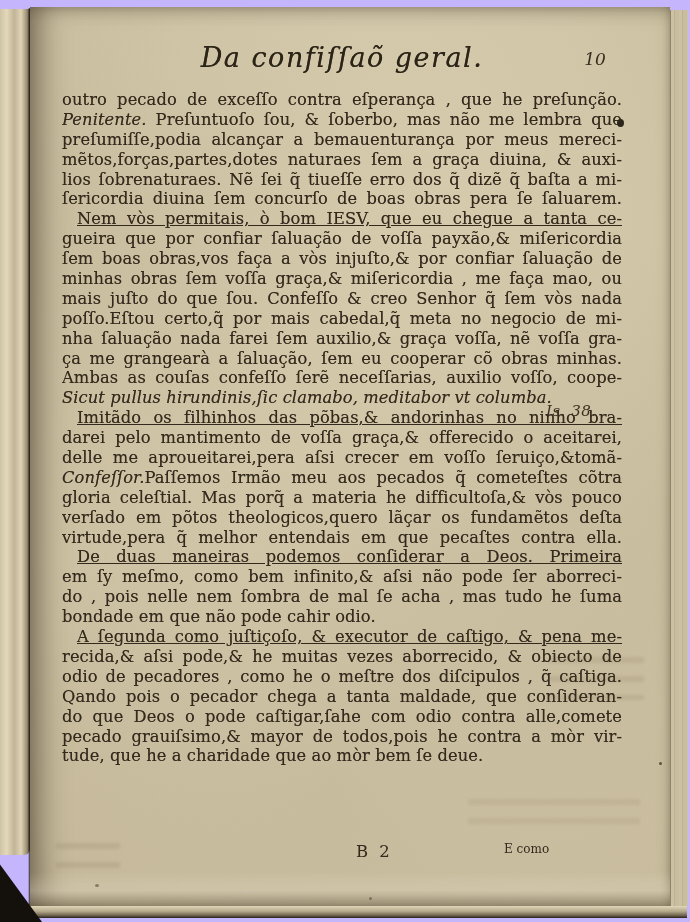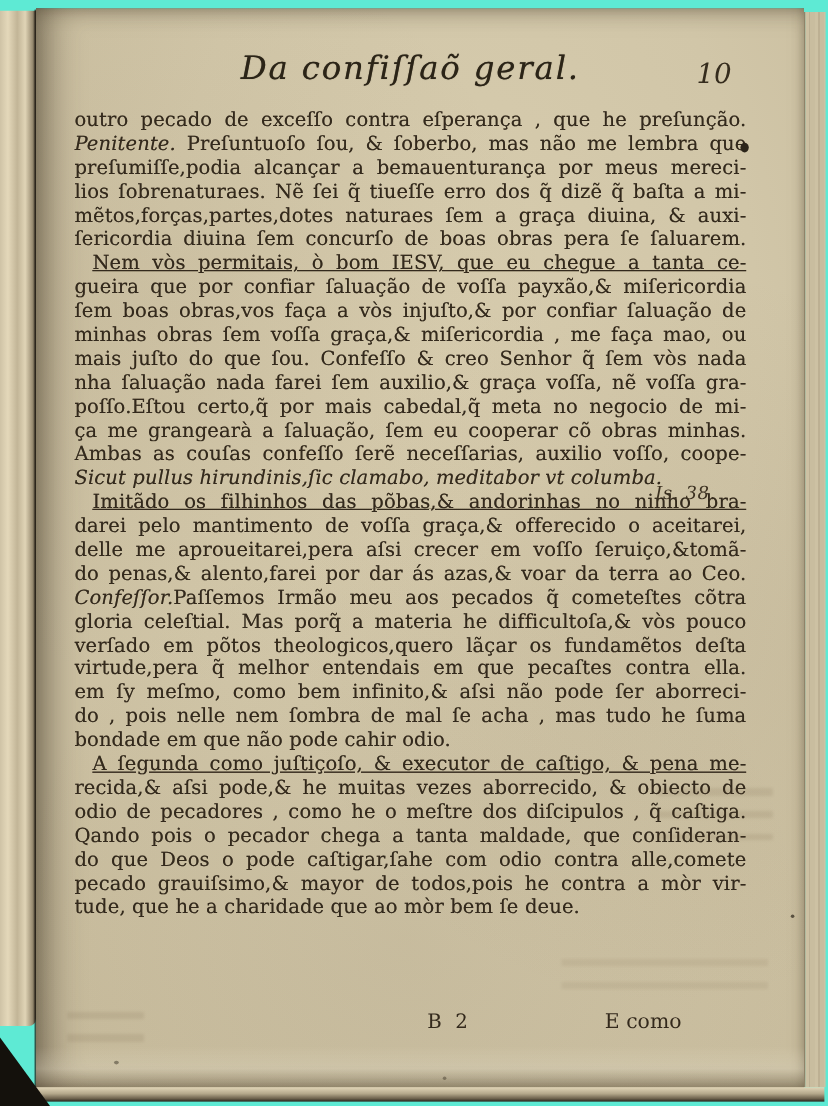--- a/index.html
+++ b/index.html
@@ -1,18 +1,18 @@
 <!DOCTYPE html>
 <html><head>
 <meta charset="utf-8">
 <style>
   html,body { margin:0; padding:0; background:#0e0d0a; }
   .scan {
     position:relative; width:690px; height:922px; overflow:hidden;
-    background:#5eead4;
+    background:#c4b5fd;
     font-family:"DejaVu Serif","Liberation Serif",serif;
   }
   
   .prev-page {
     position:absolute; left:0; top:9px; width:30px; height:846px;
     background:linear-gradient(90deg,#cfc3a6 0%,#e4d8ba 22%,#c2b597 48%,#e0d4b6 70%,#9a8d72 90%,#3a3327 100%);
     border-radius:0 0 6px 0;
   }
   .gutter-line {
     position:absolute; left:28px; top:8px; width:4px; height:900px;
@@ -55,41 +55,41 @@
     clip-path:polygon(0 18%, 100% 100%, 0 100%);
   }
   
   .running-title {
     position:absolute; left:62px; top:42px; width:560px; text-align:center;
     font-style:italic; font-size:27px; letter-spacing:1.5px; color:#2b2417;
     text-shadow:0 0 .6px rgba(43,36,23,.7);
   }
   .page-number {
     position:absolute; left:570px; top:49px; width:50px; text-align:center;
-    font-style:italic; font-size:23px; color:#352c1d;
+    font-style:italic; font-size:17px; color:#352c1d;
   }
   
   .text-block { position:absolute; left:62px; top:90px; width:560px; }
   .line {
     height:19.9px; line-height:19.9px; font-size:16.3px; color:#33291c;
     white-space:nowrap; letter-spacing:.1px;
     text-shadow:0 0 .5px rgba(51,41,28,.55);
   }
   .line.just { white-space:normal; text-align:justify; text-align-last:justify; overflow:hidden; }
   .line.ind { text-indent:15px;text-decoration:underline; }
   .line .it { font-style:italic; }
   .margin-note {
     position:absolute; left:546px; top:402px; font-style:italic; font-size:15px;
     color:#3c3121; letter-spacing:.5px;
   }
   .signature-mark {
     position:absolute; left:356px; top:842px; font-size:16.5px; color:#33291c; letter-spacing:3px;
   }
   .catchword {
-    position:absolute; left:504px; top:842px; font-size:17px; color:#33291c;
+    position:absolute; left:504px; top:842px; font-size:12px; color:#33291c;
   }
   
   .speck { position:absolute; background:#2c251a; border-radius:50%; }
   .speck-a { left:617px; top:119px; width:7px; height:8px; }
   .speck-b { left:659px; top:762px; width:3px; height:3px; opacity:.7; }
   .speck-c { left:95px; top:884px; width:4px; height:3px; opacity:.45; }
   .speck-d { left:369px; top:897px; width:3px; height:3px; opacity:.4; }
   .smudge {
     position:absolute; opacity:.12; filter:blur(1.5px); pointer-events:none;
     background:repeating-linear-gradient(180deg,rgba(92,72,46,0) 0 5px,rgba(92,72,46,.85) 5px 11px,rgba(92,72,46,0) 11px 19px);
@@ -114,41 +114,41 @@
   <div class="bottom-edge"></div>
   <div class="corner-shadow"></div>
 
   <div class="running-title">Da confiſſaõ geral.</div>
   <div class="page-number">10</div>
 
   <div class="text-block" id="text-lines">
       <div class="line just"><span>outro pecado de exceſſo contra eſperança , que he preſunção.</span></div>
       <div class="line just"><span class="it">Penitente.</span><span> Preſuntuoſo ſou, &amp; ſoberbo, mas não me lembra que</span></div>
       <div class="line just"><span>preſumiſſe,podia alcançar a bemauenturança por meus mereci-</span></div>
+      <div class="line just"><span>mẽtos,forças,partes,dotes naturaes ſem a graça diuina, &amp; auxi-</span></div>
       <div class="line just"><span>lios ſobrenaturaes. Nẽ ſei q̃ tiueſſe erro dos q̃ dizẽ q̃ baſta a mi-</span></div>
-      <div class="line just"><span>mẽtos,forças,partes,dotes naturaes ſem a graça diuina, &amp; auxi-</span></div>
       <div class="line just"><span>ſericordia diuina ſem concurſo de boas obras pera ſe ſaluarem.</span></div>
       <div class="line just ind"><span>Nem vòs permitais, ò bom IESV, que eu chegue a tanta ce-</span></div>
       <div class="line just"><span>gueira que por confiar ſaluação de voſſa payxão,&amp; miſericordia</span></div>
       <div class="line just"><span>ſem boas obras,vos faça a vòs injuſto,&amp; por confiar ſaluação de</span></div>
       <div class="line just"><span>minhas obras ſem voſſa graça,&amp; miſericordia , me faça mao, ou</span></div>
       <div class="line just"><span>mais juſto do que ſou. Confeſſo &amp; creo Senhor q̃ ſem vòs nada</span></div>
+      <div class="line just"><span>poſſo.Eſtou certo,q̃ por mais cabedal,q̃ meta no negocio de mi-</span></div>
       <div class="line just"><span>nha ſaluação nada farei ſem auxilio,&amp; graça voſſa, nẽ voſſa gra-</span></div>
-      <div class="line just"><span>poſſo.Eſtou certo,q̃ por mais cabedal,q̃ meta no negocio de mi-</span></div>
       <div class="line just"><span>ça me grangearà a ſaluação, ſem eu cooperar cõ obras minhas.</span></div>
       <div class="line just"><span>Ambas as couſas confeſſo ſerẽ neceſſarias, auxilio voſſo, coope-</span></div>
       <div class="line"><span class="it">Sicut pullus hirundinis,ſic clamabo, meditabor vt columba.</span></div>
       <div class="line just ind"><span>Imitãdo os filhinhos das põbas,&amp; andorinhas no ninho bra-</span></div>
       <div class="line just"><span>darei pelo mantimento de voſſa graça,&amp; offerecido o aceitarei,</span></div>
       <div class="line just"><span>delle me aproueitarei,pera aſsi crecer em voſſo ſeruiço,&amp;tomã-</span></div>
-      <div class="line just"><span>do penas,&amp; alento,farei por dar ás azas,&amp; voar da terra ao Ceo.</span></div>
       <div class="line just"><span class="it">Confeſſor.</span><span>Paſſemos Irmão meu aos pecados q̃ cometeſtes cõtra</span></div>
       <div class="line just"><span>gloria celeſtial. Mas porq̃ a materia he difficultoſa,&amp; vòs pouco</span></div>
       <div class="line just"><span>verſado em põtos theologicos,quero lãçar os fundamẽtos deſta</span></div>
       <div class="line just"><span>virtude,pera q̃ melhor entendais em que pecaſtes contra ella.</span></div>
+      <div class="line just ind"><span>De duas maneiras podemos conſiderar a Deos. Primeira</span></div>
       <div class="line just"><span>em ſy meſmo, como bem infinito,&amp; aſsi não pode ſer aborreci-</span></div>
       <div class="line just"><span>do , pois nelle nem ſombra de mal ſe acha , mas tudo he ſuma</span></div>
       <div class="line"><span>bondade em que não pode cahir odio.</span></div>
       <div class="line just ind"><span>A ſegunda como juſtiçoſo, &amp; executor de caſtigo, &amp; pena me-</span></div>
       <div class="line just"><span>recida,&amp; aſsi pode,&amp; he muitas vezes aborrecido, &amp; obiecto de</span></div>
       <div class="line just"><span>odio de pecadores , como he o meſtre dos diſcipulos , q̃ caſtiga.</span></div>
       <div class="line just"><span>Qando pois o pecador chega a tanta maldade, que conſideran-</span></div>
       <div class="line just"><span>do que Deos o pode caſtigar,ſahe com odio contra alle,comete</span></div>
       <div class="line just"><span>pecado grauiſsimo,&amp; mayor de todos,pois he contra a mòr vir-</span></div>
       <div class="line"><span>tude, que he a charidade que ao mòr bem ſe deue.</span></div>

